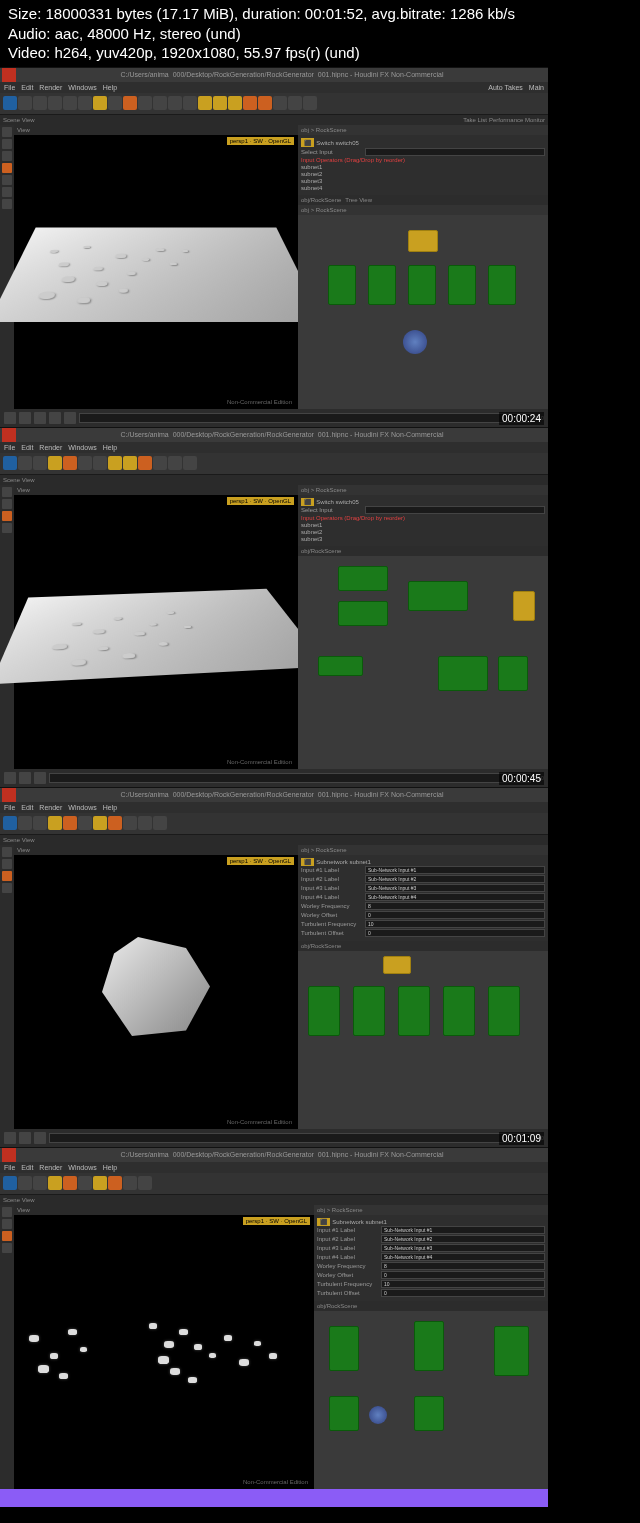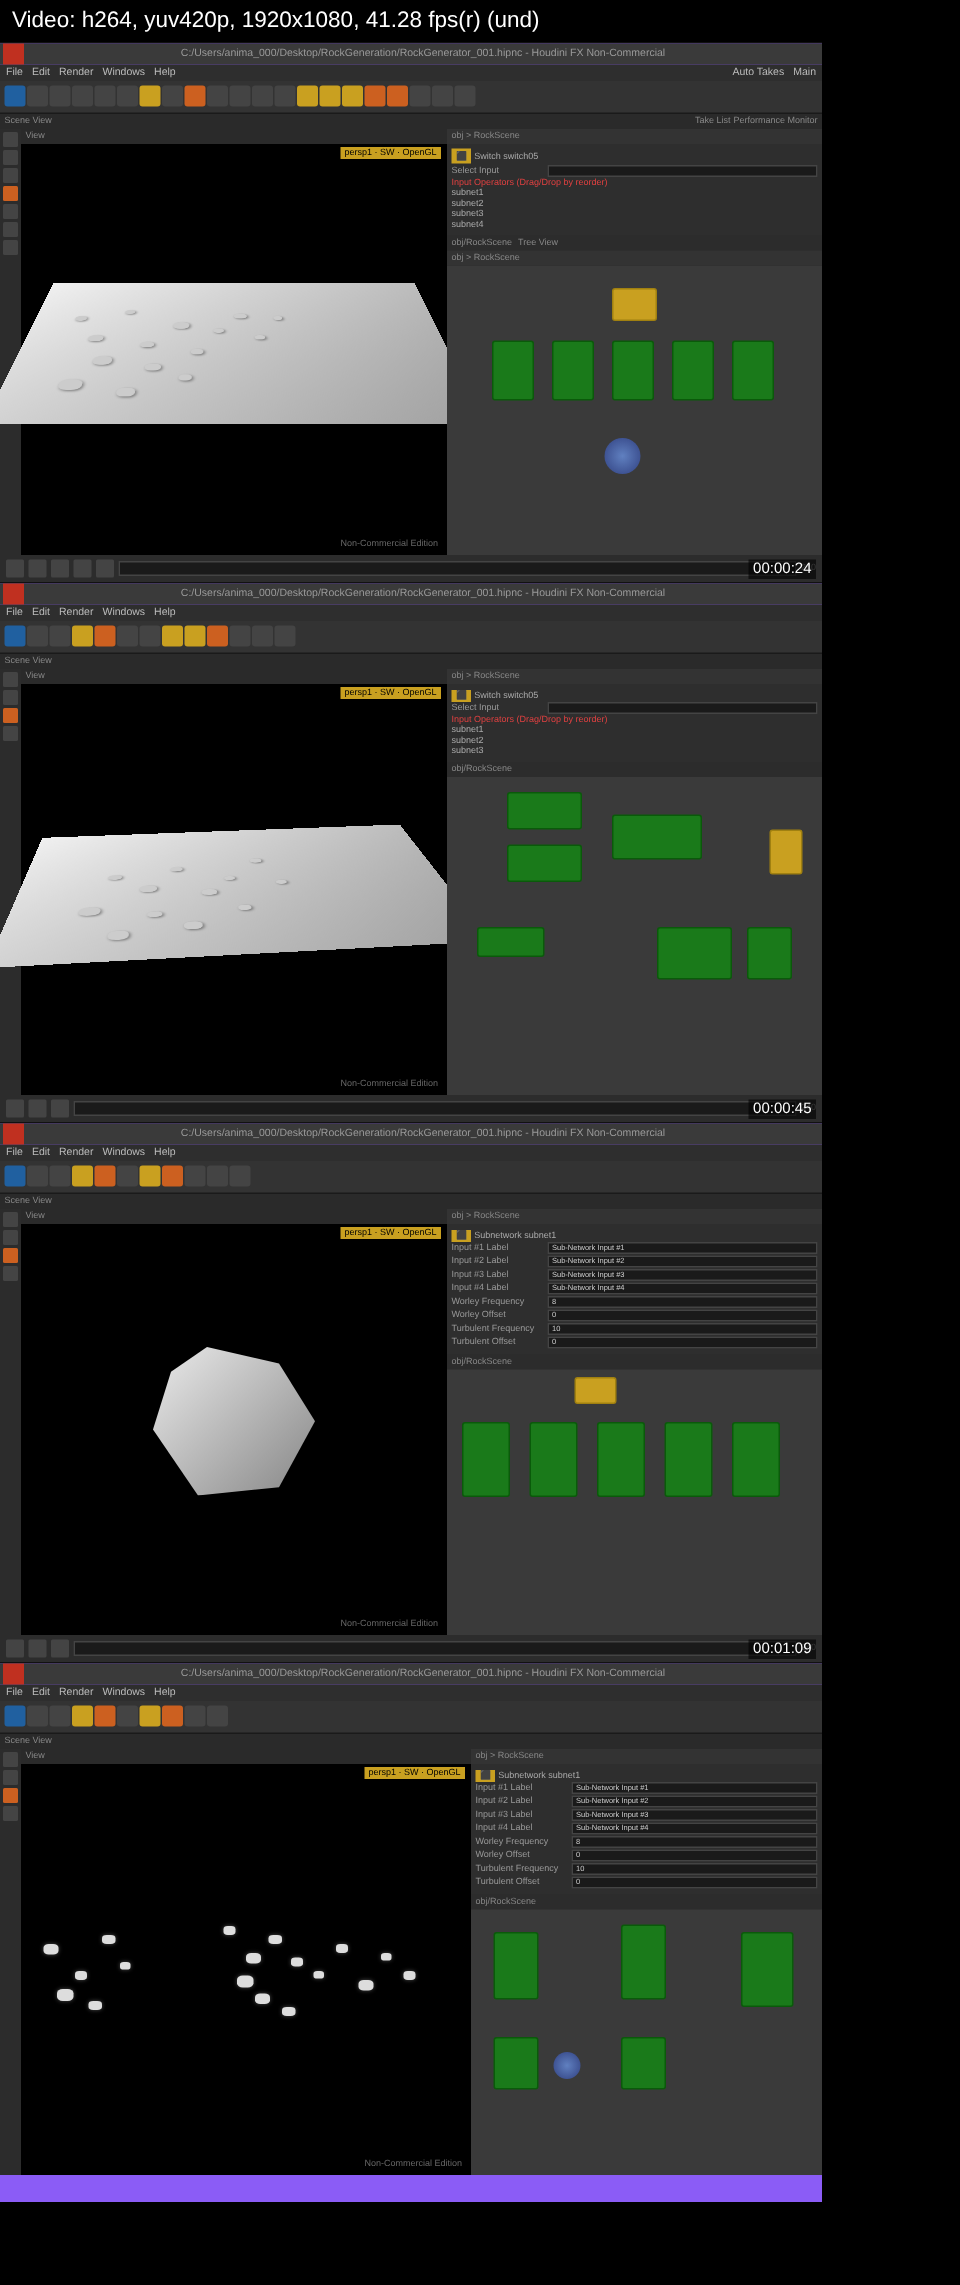--- a/index.html
+++ b/index.html
@@ -47,21 +47,23 @@
 .rock-scatter { position:absolute; width:100%; height:100%; }
 .rock { position:absolute; background:#ccc; border-radius:40%; box-shadow:1px 1px 2px rgba(0,0,0,.4); }
 .single-rock { width:120px; height:110px; background:linear-gradient(135deg,#f0f0f0,#808080); clip-path:polygon(35% 5%,75% 15%,95% 50%,75% 90%,30% 95%,5% 55%,15% 20%); }
 .dark-scatter { width:300px; height:120px; position:relative; }
 .dark-rock { position:absolute; background:#ddd; border-radius:35%; box-shadow:0 0 3px rgba(255,255,255,.3); }
 </style>
 </head>
 <body>
 
 <div class="header">
-  <div>Video: h264, yuv420p, 1920x1080, 41.28 fps(r) (und)</div>
+  <div>Size: 18000331 bytes (17.17 MiB), duration: 00:01:52, avg.bitrate: 1286 kb/s</div>
+  <div>Audio: aac, 48000 Hz, stereo (und)</div>
+  <div>Video: h264, yuv420p, 1920x1080, 55.97 fps(r) (und)</div>
 </div>
 
 <div class="thumb">
   <div class="titlebar">
     <div class="tb-close"></div>
     <div class="tb-path">C:/Users/anima_000/Desktop/RockGeneration/RockGenerator_001.hipnc - Houdini FX Non-Commercial</div>
   </div>
   <div class="menubar">
     <span>File</span>
     <span>Edit</span>

